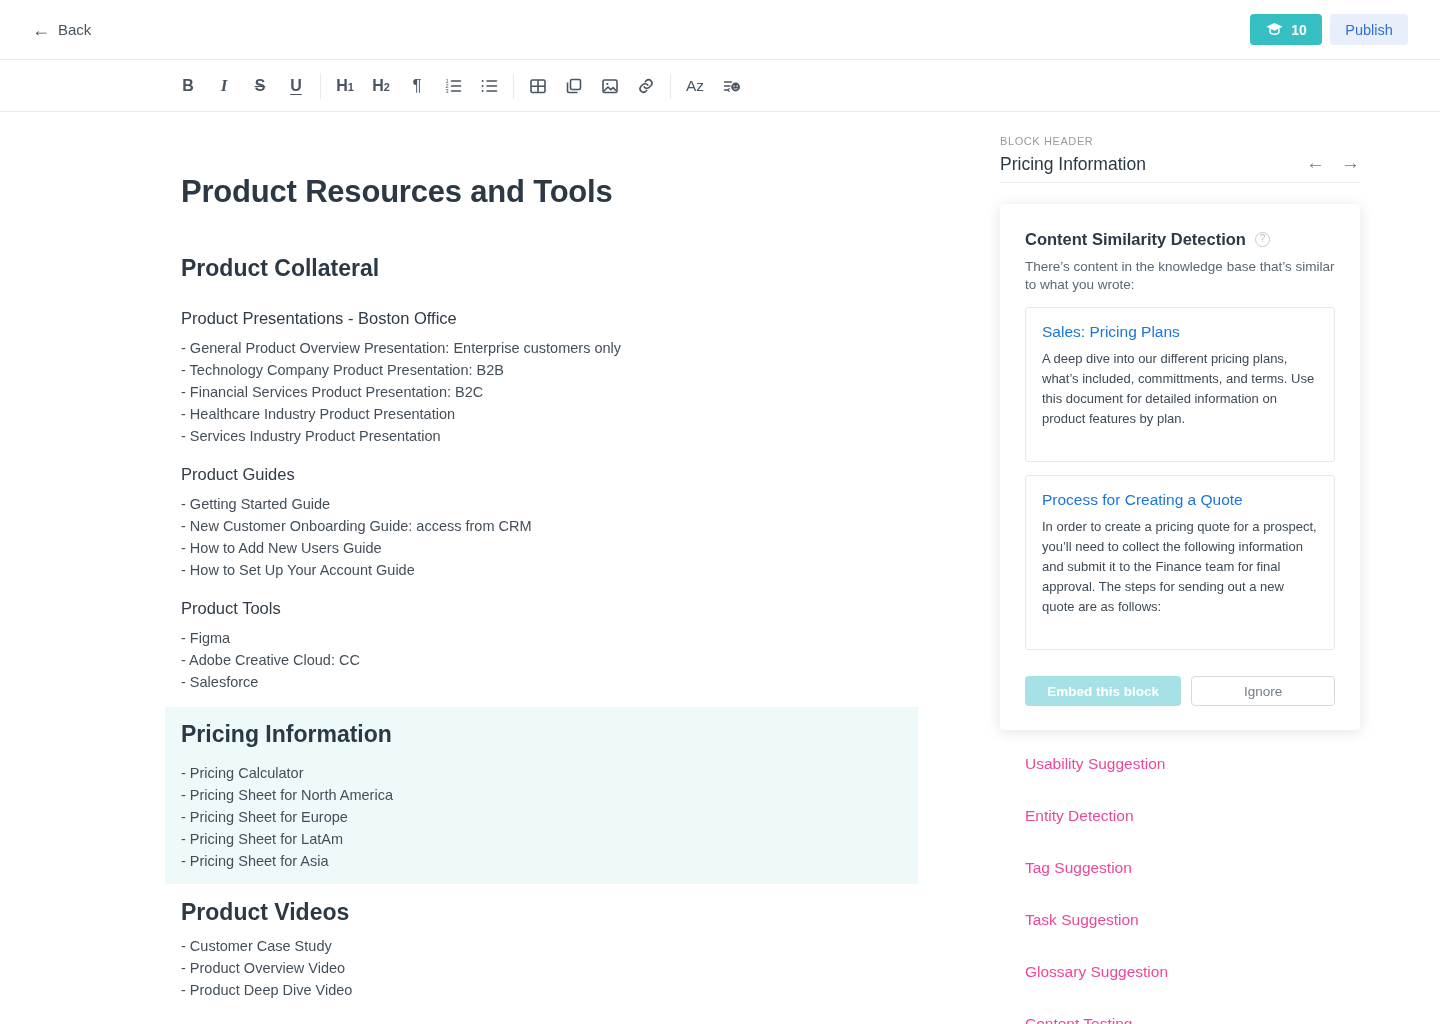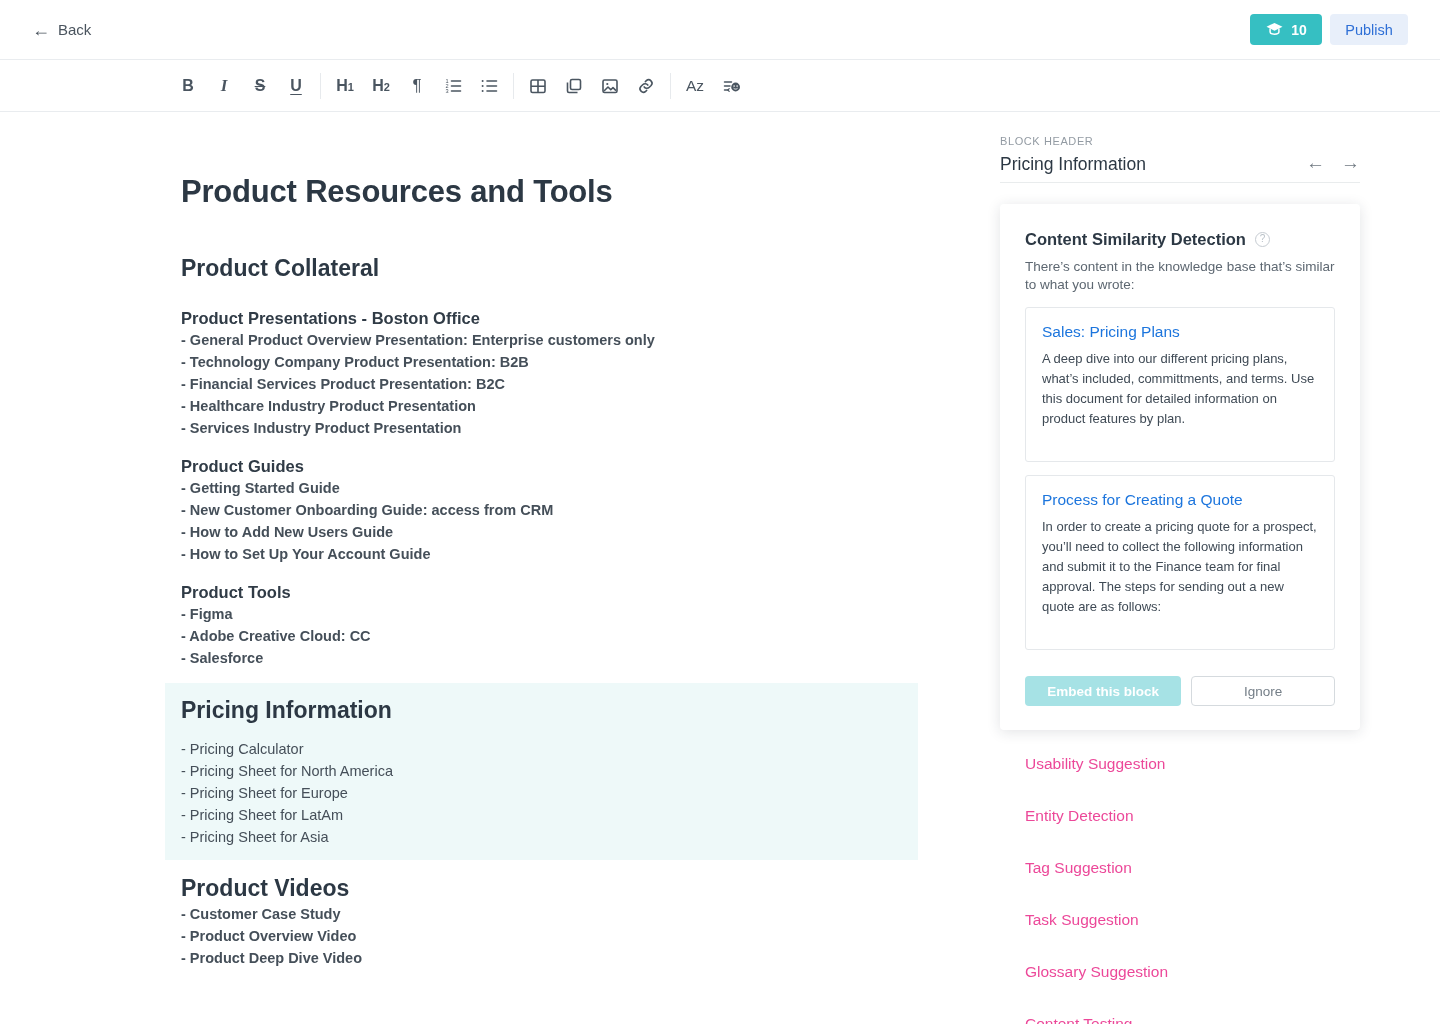--- a/index.html
+++ b/index.html
@@ -32,26 +32,26 @@
   .hh { font-size:16px; font-weight:700; }
   .hh .sub { font-size:11px; font-weight:700; }
   .pil { font-size:17px; font-weight:400; }
   .az { font-size:15.5px; font-weight:400; }
 
   
   .doc { position:absolute; left:165px; top:112px; width:753px; padding-top:61px; }
   .doc .pad { padding-left:16px; }
   .doc h1 { font-size:31px; line-height:38px; font-weight:700; color:#2c3844; letter-spacing:-.2px; }
   .doc h2 { font-size:23px; line-height:30px; font-weight:700; color:#2c3844; }
-  .doc h3 { font-size:16.5px; line-height:22px; font-weight:700; color:#303b46; }
+  .doc h3 { font-size:16.5px; line-height:22px; font-weight:400; color:#303b46; }
   .doc p  { font-size:14.5px; line-height:22px; color:#454f59; }
   .mt-h2 { margin-top:42px; }
   .mt-h3a { margin-top:24px; }
   .mt-h3 { margin-top:16px; }
-  .mt-list { margin-top:0;font-weight:bold; }
+  .mt-list { margin-top:8px; }
   .highlight { margin-top:14px; background:#eef9f9; padding:12px 16px 12px 16px; }
   .highlight .items { margin-top:13px; }
   .mt-videos { margin-top:13px; }
 
   
   .panel { position:absolute; left:968px; top:112px; width:424px; padding:0 32px; }
   .panel-head { margin-top:22px; display:flex; justify-content:space-between; align-items:flex-end; }
   .panel-label { font-size:11px; letter-spacing:.6px; color:#939ba3; line-height:14px; }
   .panel-title { font-size:17.5px; color:#2c3844; line-height:22px; margin-top:5px; }
   .navs { display:flex; gap:16px; font-size:19px; color:#6f7881; padding-bottom:1px; }

